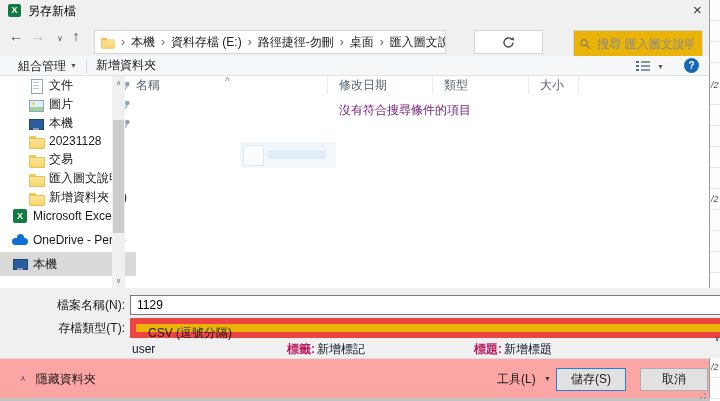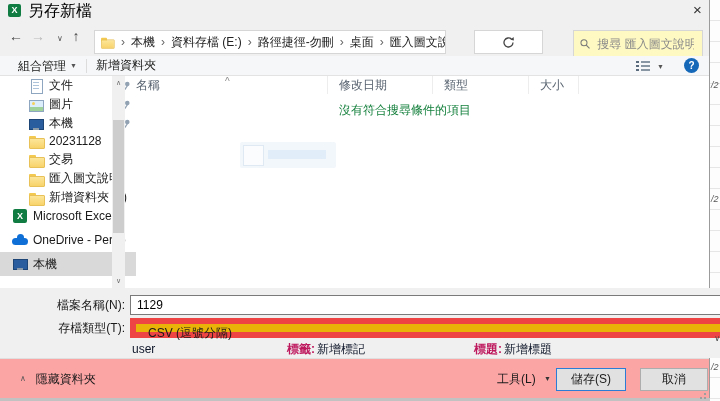--- a/index.html
+++ b/index.html
@@ -13,38 +13,38 @@
   .bg-bottom { position:absolute; left:0; top:398px; width:710px; height:3px; background:#c2c2c2; }
 
   .dialog { position:absolute; left:0; top:0; width:710px; height:398px; background:#f0f0f0;
     border-right:1px solid #9b9b9b; border-bottom:1px solid #9b9b9b; }
 
   
   .titlebar { position:absolute; left:0; top:0; width:709px; height:22px; }
   .excel-logo { position:absolute; left:8px; top:4px; width:13px; height:13px; background:#107c41;
     border-radius:2px; color:#fff; font-size:9px; font-weight:bold; text-align:center; line-height:13px; }
   .excel-logo::after { content:"X"; }
-  .win-title { position:absolute; left:28px; top:0; line-height:22px; font-size:16px; color:#000; }
+  .win-title { position:absolute; left:28px; top:0; line-height:22px; font-size:12px; color:#000; }
   .close-btn { position:absolute; left:686px; top:0; width:23px; height:22px; text-align:center;
     line-height:20px; font-size:15px; color:#333; cursor:pointer; }
 
   
   .addressbar { position:absolute; left:0; top:22px; width:709px; height:34px; }
   .nav-glyph { position:absolute; top:6px; font-size:14px; color:#444; width:20px; text-align:center; }
   .nav-back { left:6px; }
   .nav-fwd { left:28px; color:#b9b9b9; }
   .nav-hist { left:50px; font-size:8px; top:12px; color:#555; }
   .nav-up { left:66px; }
   .crumbbox { position:absolute; left:94px; top:8px; width:352px; height:24px; background:#fff;
     border:1px solid #d6d6d6; display:flex; align-items:center; padding:0 4px; white-space:nowrap; overflow:hidden; }
   .crumb-sep { color:#666; font-size:12px; padding:0 6px; }
   .crumb { color:#222; }
   .refreshbox { position:absolute; left:474px; top:8px; width:69px; height:24px; background:#fff;
     border:1px solid #d6d6d6; display:flex; align-items:center; justify-content:center; }
-  .searchbox { position:absolute; left:573px; top:8px; width:130px; height:24px; background:#fef9c3;
+  .searchbox { position:absolute; left:573px; top:8px; width:130px; height:24px; background:#eab308;
     border:1px solid #d6d6d6; display:flex; align-items:center; padding:13px 6px; }
   .searchbox input { border:none; outline:none; width:100%; font-size:12px; margin-left:5px;
     font-family:inherit; color:#333; background:transparent; }
   .searchbox input::placeholder { color:#8a8a8a; }
 
   
   .toolbar { position:absolute; left:0; top:56px; width:709px; height:20px; background:#f6f7f8;
     border-bottom:1px solid #e3e3e3; }
   .tb-item { position:absolute; top:0; line-height:19px; color:#1a1a1a; cursor:pointer; }
   .tb-organize { left:18px; }
@@ -108,21 +108,21 @@
   
   .filelist { position:absolute; left:125px; top:0; width:584px; height:212px; }
   .cols { display:flex; height:18px; color:#57626f; }
   .col { padding-left:11px; line-height:18px; white-space:nowrap; }
   .col-name { width:202px; position:relative; }
   .col-date { width:105px; border-left:1px solid #ededed; }
   .col-type { width:96px; border-left:1px solid #ededed; }
   .col-size { width:50px; border-left:1px solid #ededed; }
   .col-pad  { flex:1; border-left:1px solid #ededed; }
   .sort-caret { position:absolute; left:100px; top:-3px; font-size:10px; color:#8a8a8a; }
-  .empty-msg { position:absolute; left:0; top:26px; width:560px; text-align:center; color:#15803d; }
+  .empty-msg { position:absolute; left:0; top:26px; width:560px; text-align:center; color:#701a75; }
   .ghost { position:absolute; left:115px; top:66px; width:96px; height:26px;
     background:rgba(195,220,242,0.22); border-radius:2px; }
   .ghost::before { content:""; position:absolute; left:3px; top:3px; width:19px; height:19px;
     background:rgba(255,255,255,0.65); border:1px solid rgba(180,205,230,0.4); }
   .ghost::after { content:""; position:absolute; left:28px; top:8px; width:58px; height:9px;
     background:rgba(205,225,245,0.45); }
 
   
   .fields { position:absolute; left:0; top:288px; width:709px; height:70px; background:#f0f0f0;margin-left:25px; }
   .f-label { position:absolute; left:0; width:100px; text-align:right; line-height:20px; color:#1a1a1a; }

